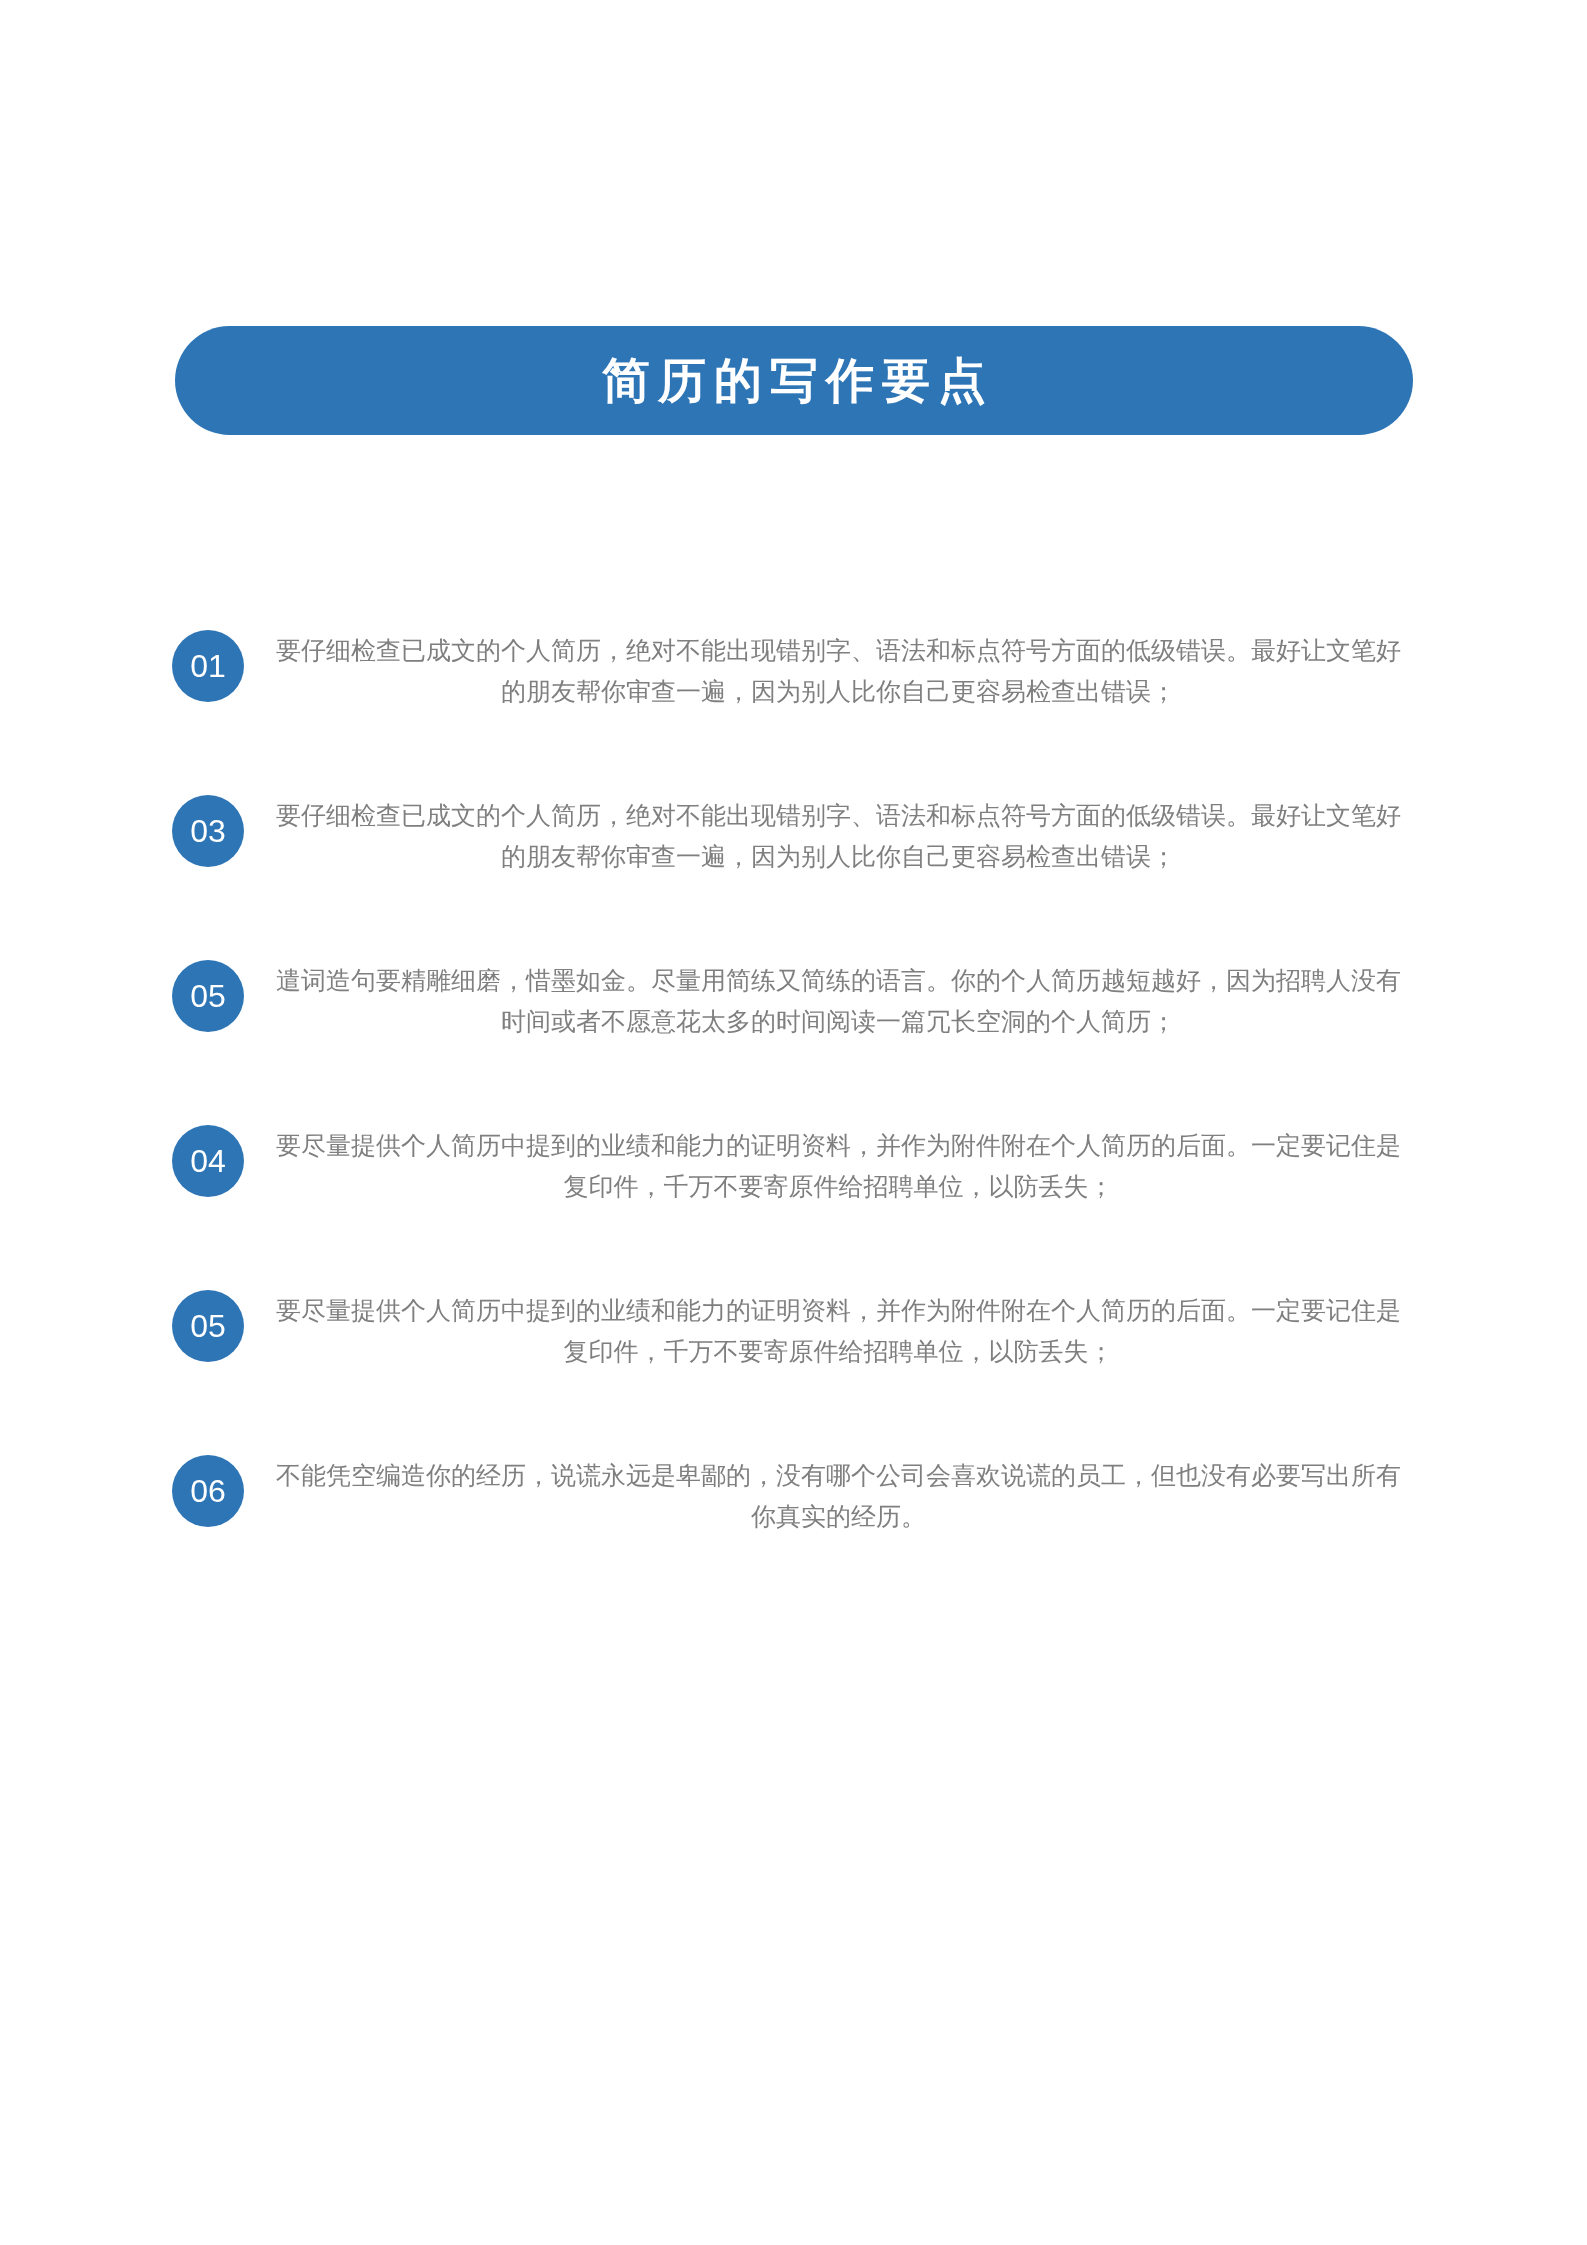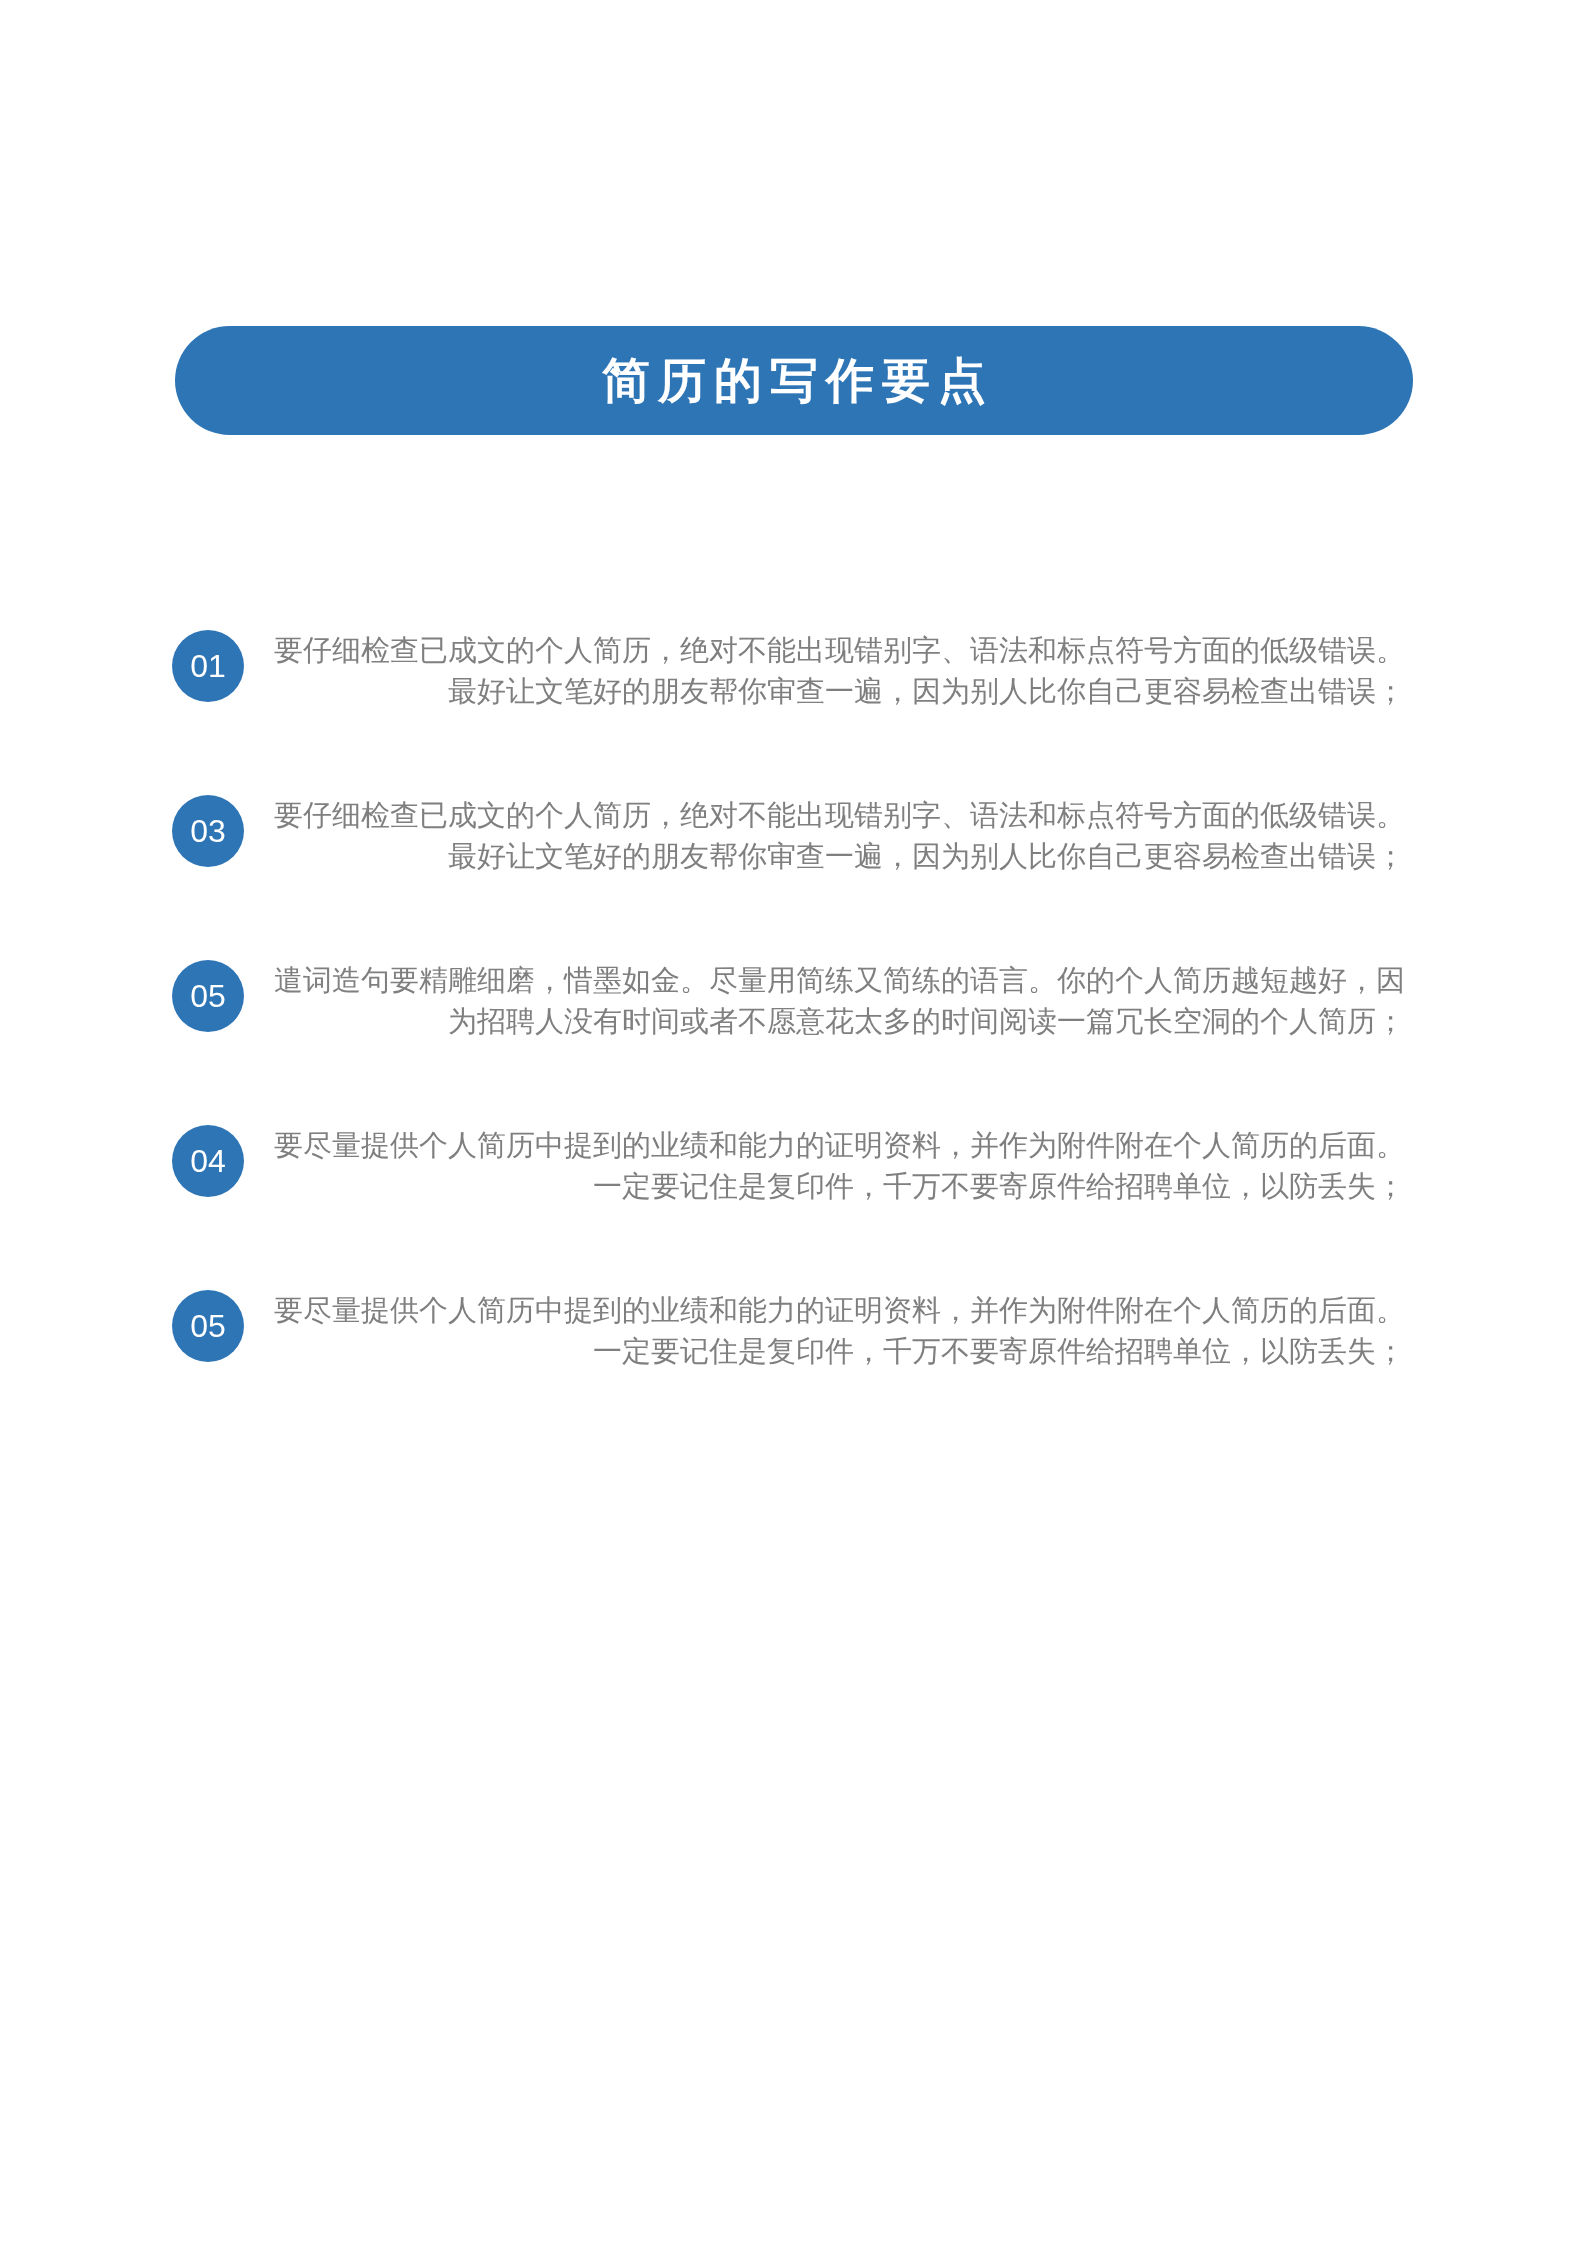--- a/index.html
+++ b/index.html
@@ -64,23 +64,23 @@
   }
   .num-circle .num {
     color: #ffffff;
     font-size: 32px;
     font-weight: 400;
     line-height: 1;
   }
   .tip-text {
     width: 1133px;
     color: var(--body-text);
-    font-size: 29px;
+    font-size: 25px;
     line-height: 41px;
-    text-align: right;
+    text-align: center;
     word-break: break-all;
     overflow-wrap: anywhere;
   }
 </style>
 </head>
 <body>
 
 <div class="page">
 
   <div class="title-banner">
@@ -116,15 +116,21 @@
     <div class="tip-text">要尽量提供个人简历中提到的业绩和能力的证明资料，并作为附件附在个人简历的后面。一定要记住是复印件，千万不要寄原件给招聘单位，以防丢失；</div>
   </div>
 
   <div class="tip-item">
     <div class="num-circle">
       <span class="num">05</span>
     </div>
     <div class="tip-text">要尽量提供个人简历中提到的业绩和能力的证明资料，并作为附件附在个人简历的后面。一定要记住是复印件，千万不要寄原件给招聘单位，以防丢失；</div>
   </div>
 
+  <div class="tip-item">
+    <div class="num-circle">
+      <span class="num">06</span>
+    </div>
+    <div class="tip-text">不能凭空编造你的经历，说谎永远是卑鄙的，没有哪个公司会喜欢说谎的员工，但也没有必要写出所有你真实的经历。</div>
+  </div>
 </div>
 
 </div>
 
 </body></html>

